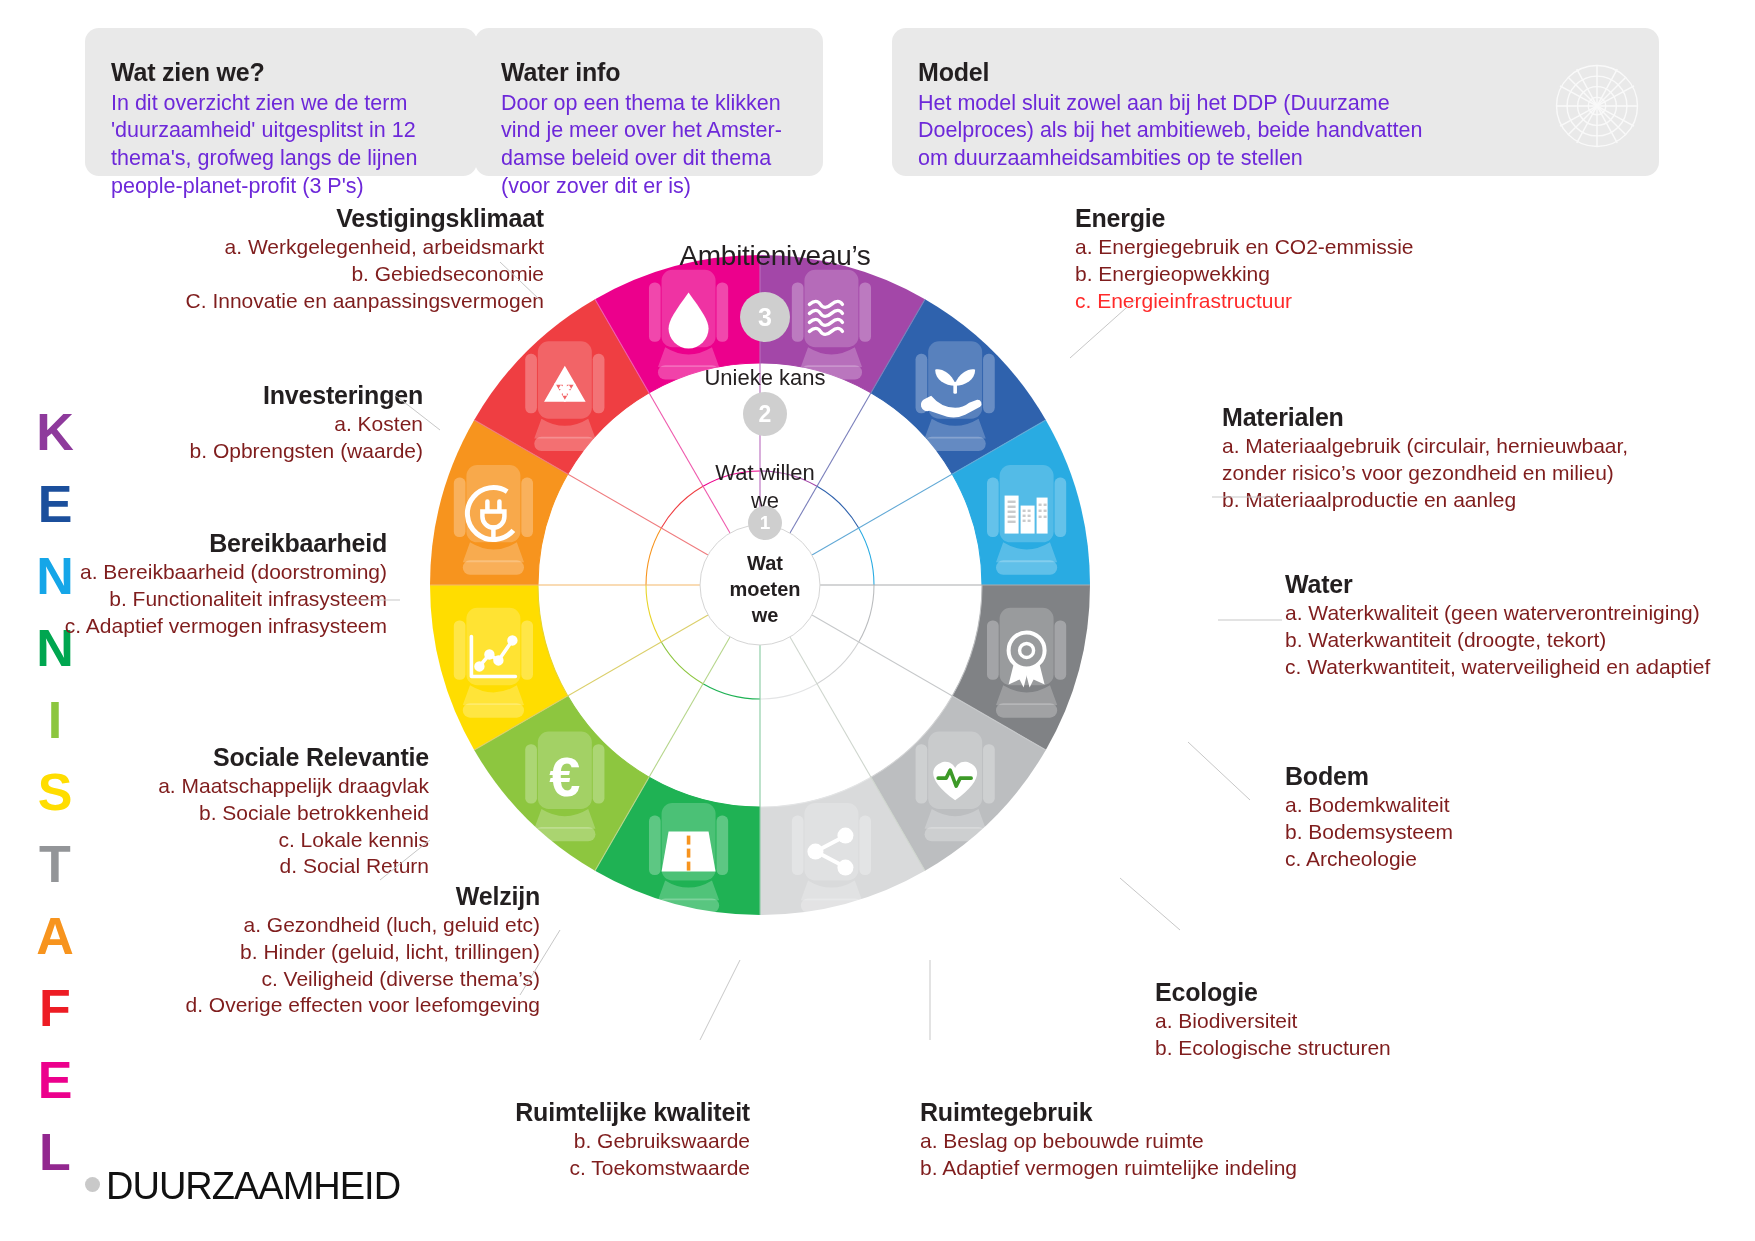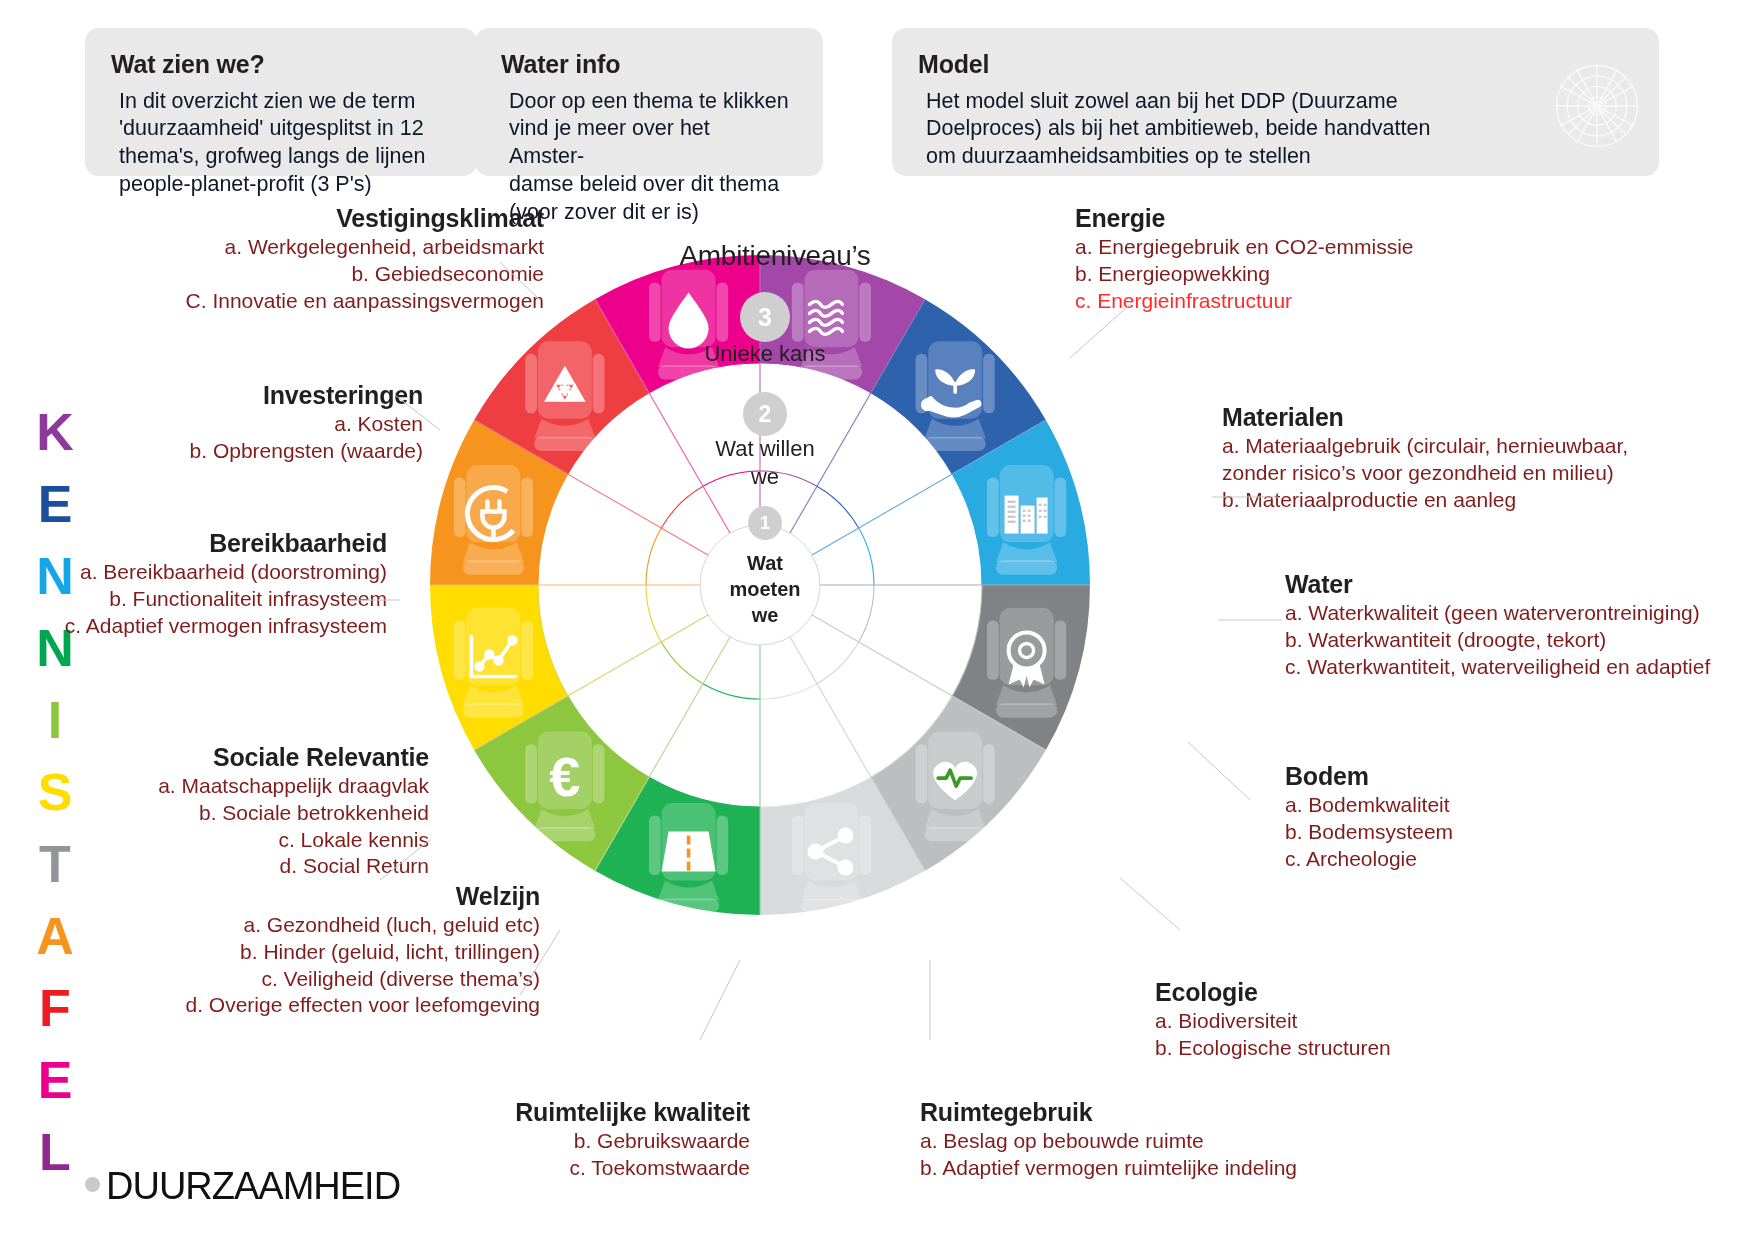--- a/index.html
+++ b/index.html
@@ -16,32 +16,32 @@
 
   
   .card{
     position:absolute;
     background:#e9e9e9;
     border-radius:14px;
     box-sizing:border-box;
     padding:18px 26px 16px 26px;
   }
   .card h2{
-    margin:4px 0 2px 0;
+    margin:12px 0 2px 0;
     font-size:25px;
     font-weight:bold;
     letter-spacing:-0.2px;
     line-height:1.18;
   }
   .card p{
-    margin:8px;
+    margin:0;
     font-size:21.5px;
     line-height:1.30;
     font-weight:normal;
-    color:#0f172a;
+    color:#6d28d9;
     white-space:pre-line;
   }
   #card-what{left:85px;  top:28px;  width:392px; height:148px;}
   #card-more{left:475px; top:28px; width:348px; height:148px;}
   #card-model{left:892px; top:28px; width:767px; height:148px;}
   #card-model p{padding-right:110px;}
 
   .model-mini{
     position:absolute;right:18px;top:34px;width:88px;height:88px;opacity:.75;
   }
@@ -80,21 +80,21 @@
 
   
   .ambi-title{
     position:absolute;left:650px;top:240px;width:250px;
     font-size:28px;font-weight:normal;text-align:center;letter-spacing:-.3px;
   }
   .ring-num{
     position:absolute;border-radius:50%;background:#cfcfcf;color:#ffffff;
     font-weight:bold;text-align:center;
   }
-  .ring-cap{position:absolute;text-align:center;font-size:22px;line-height:1.25;color:#231f20;}
+  .ring-cap{position:absolute;text-align:center;font-size:22px;line-height:1.25;color:#231f20;margin-top:24px;}
   .core-txt{
     position:absolute;text-align:center;font-size:20px;font-weight:bold;line-height:1.3;
   }
 </style>
 </head>
 <body>
 
 <div class="stage">
 
   <div class="card" id="card-what">

